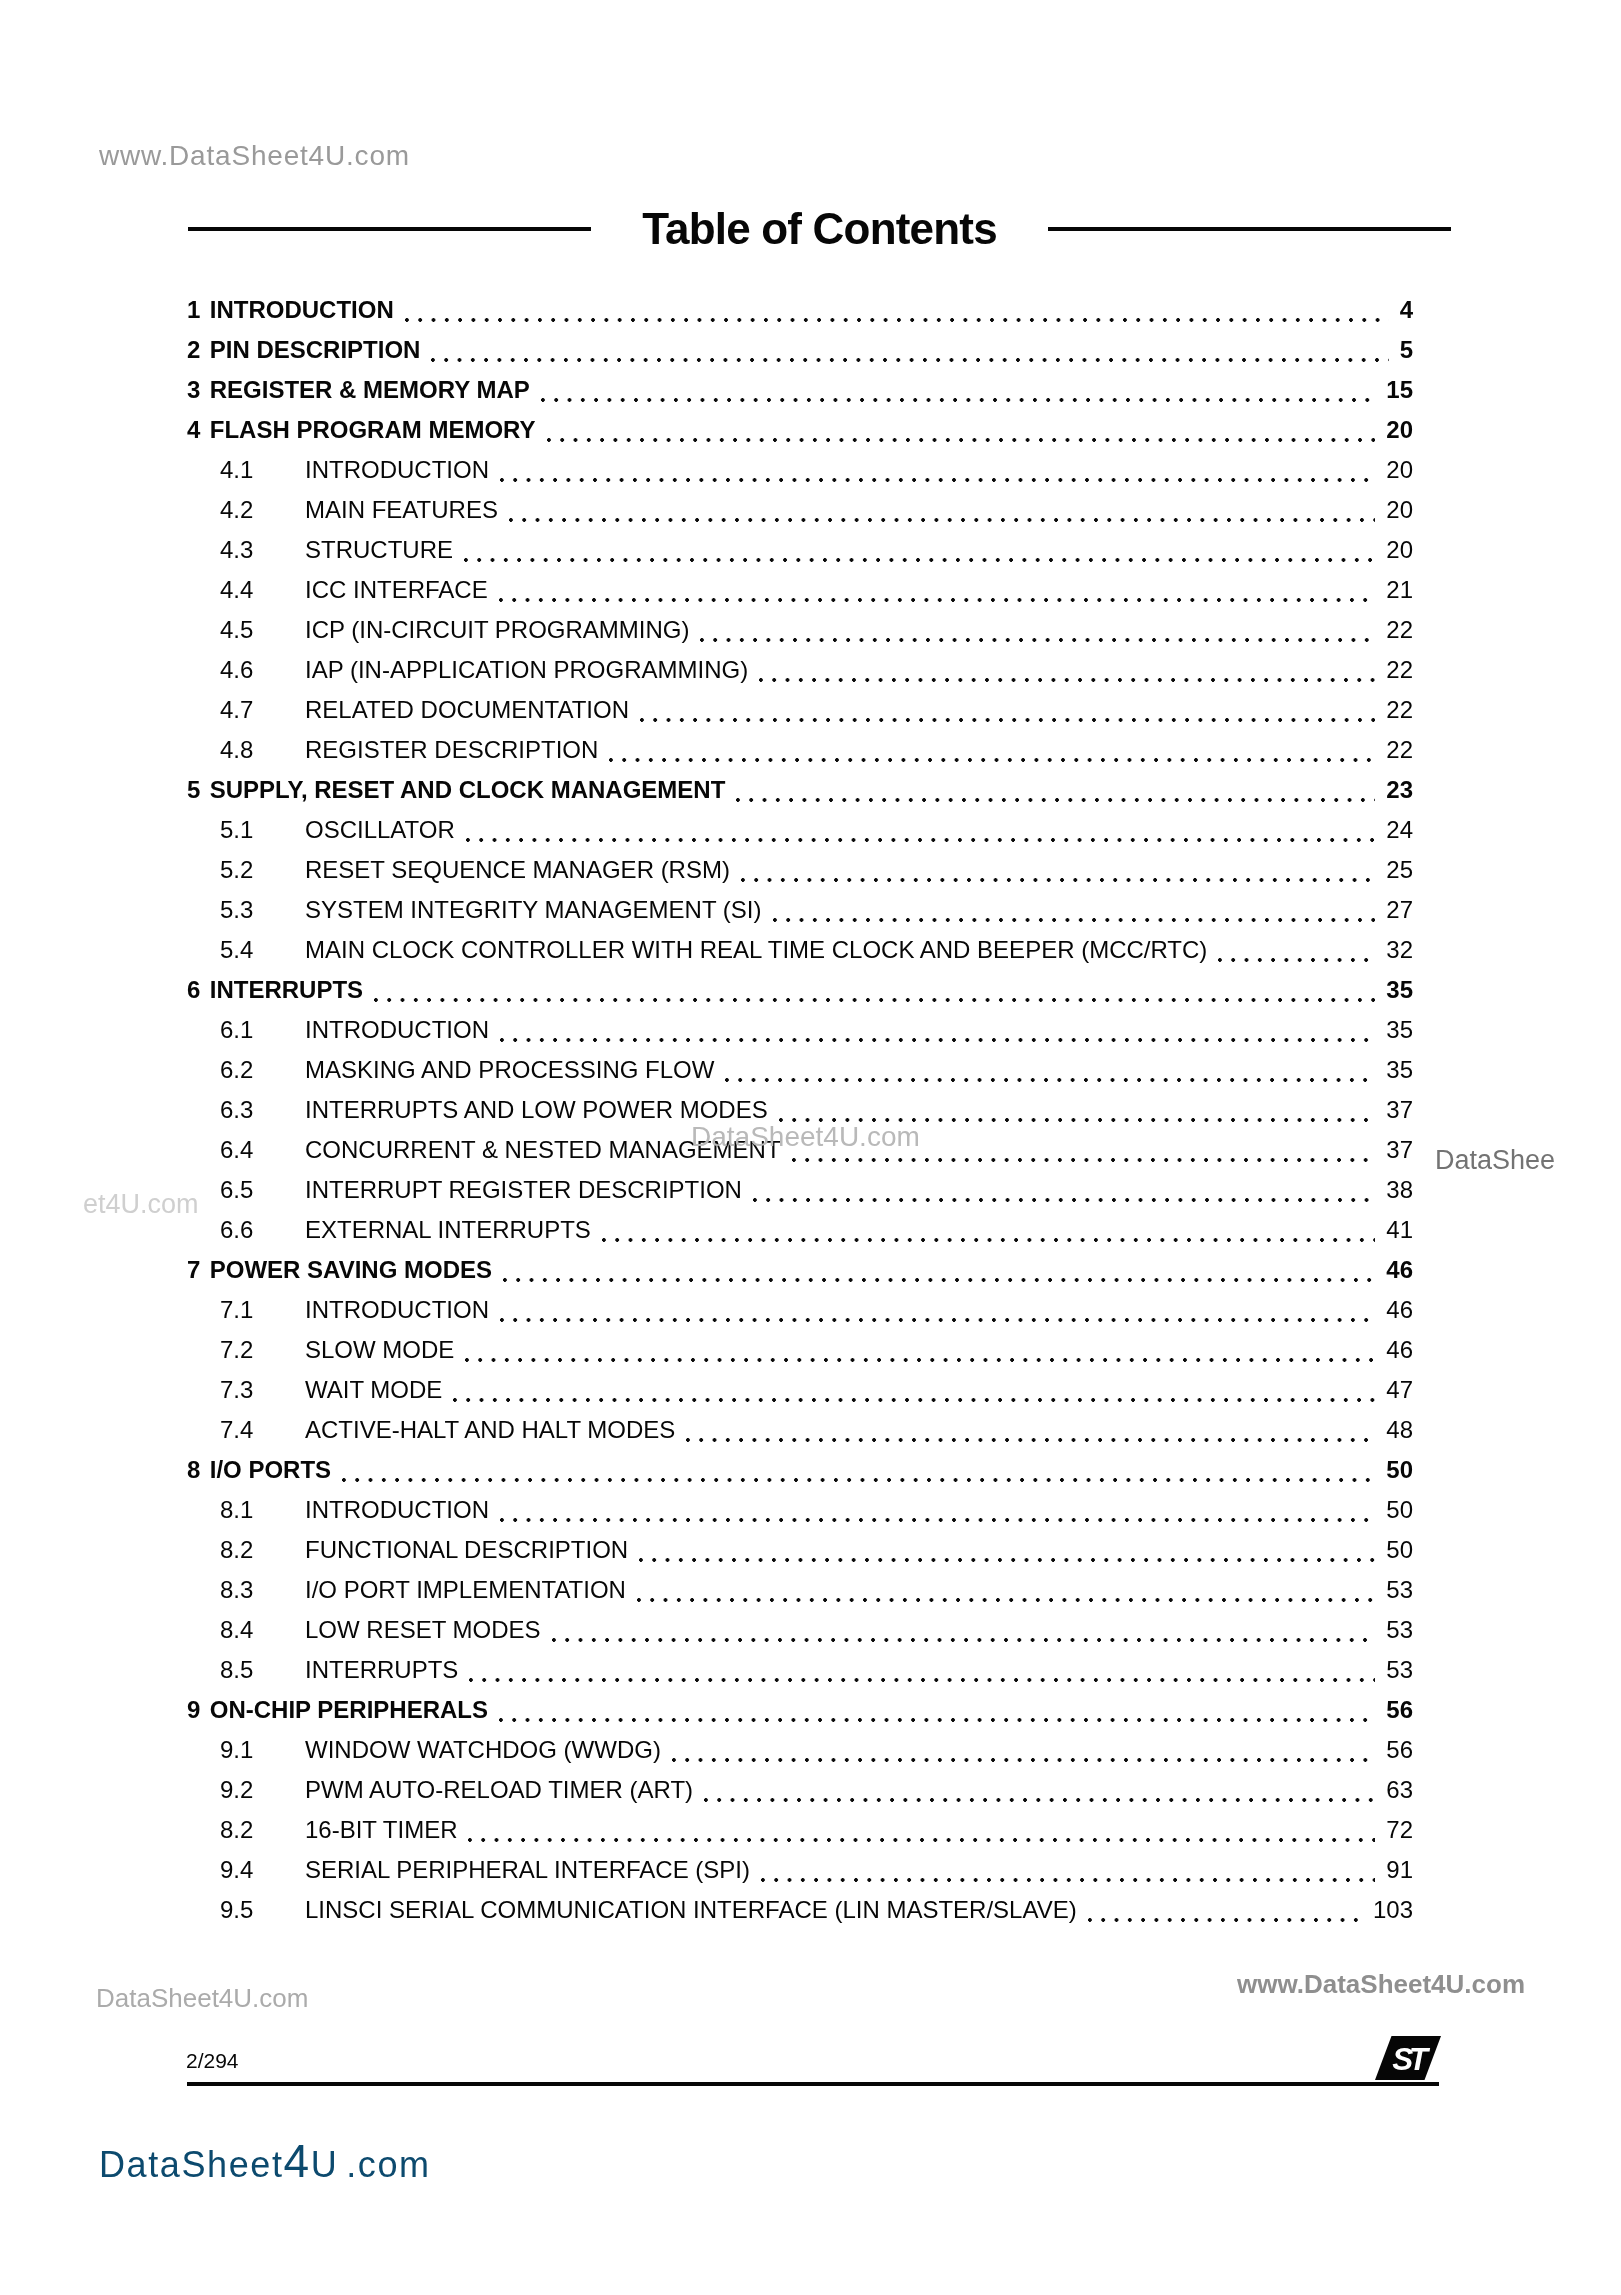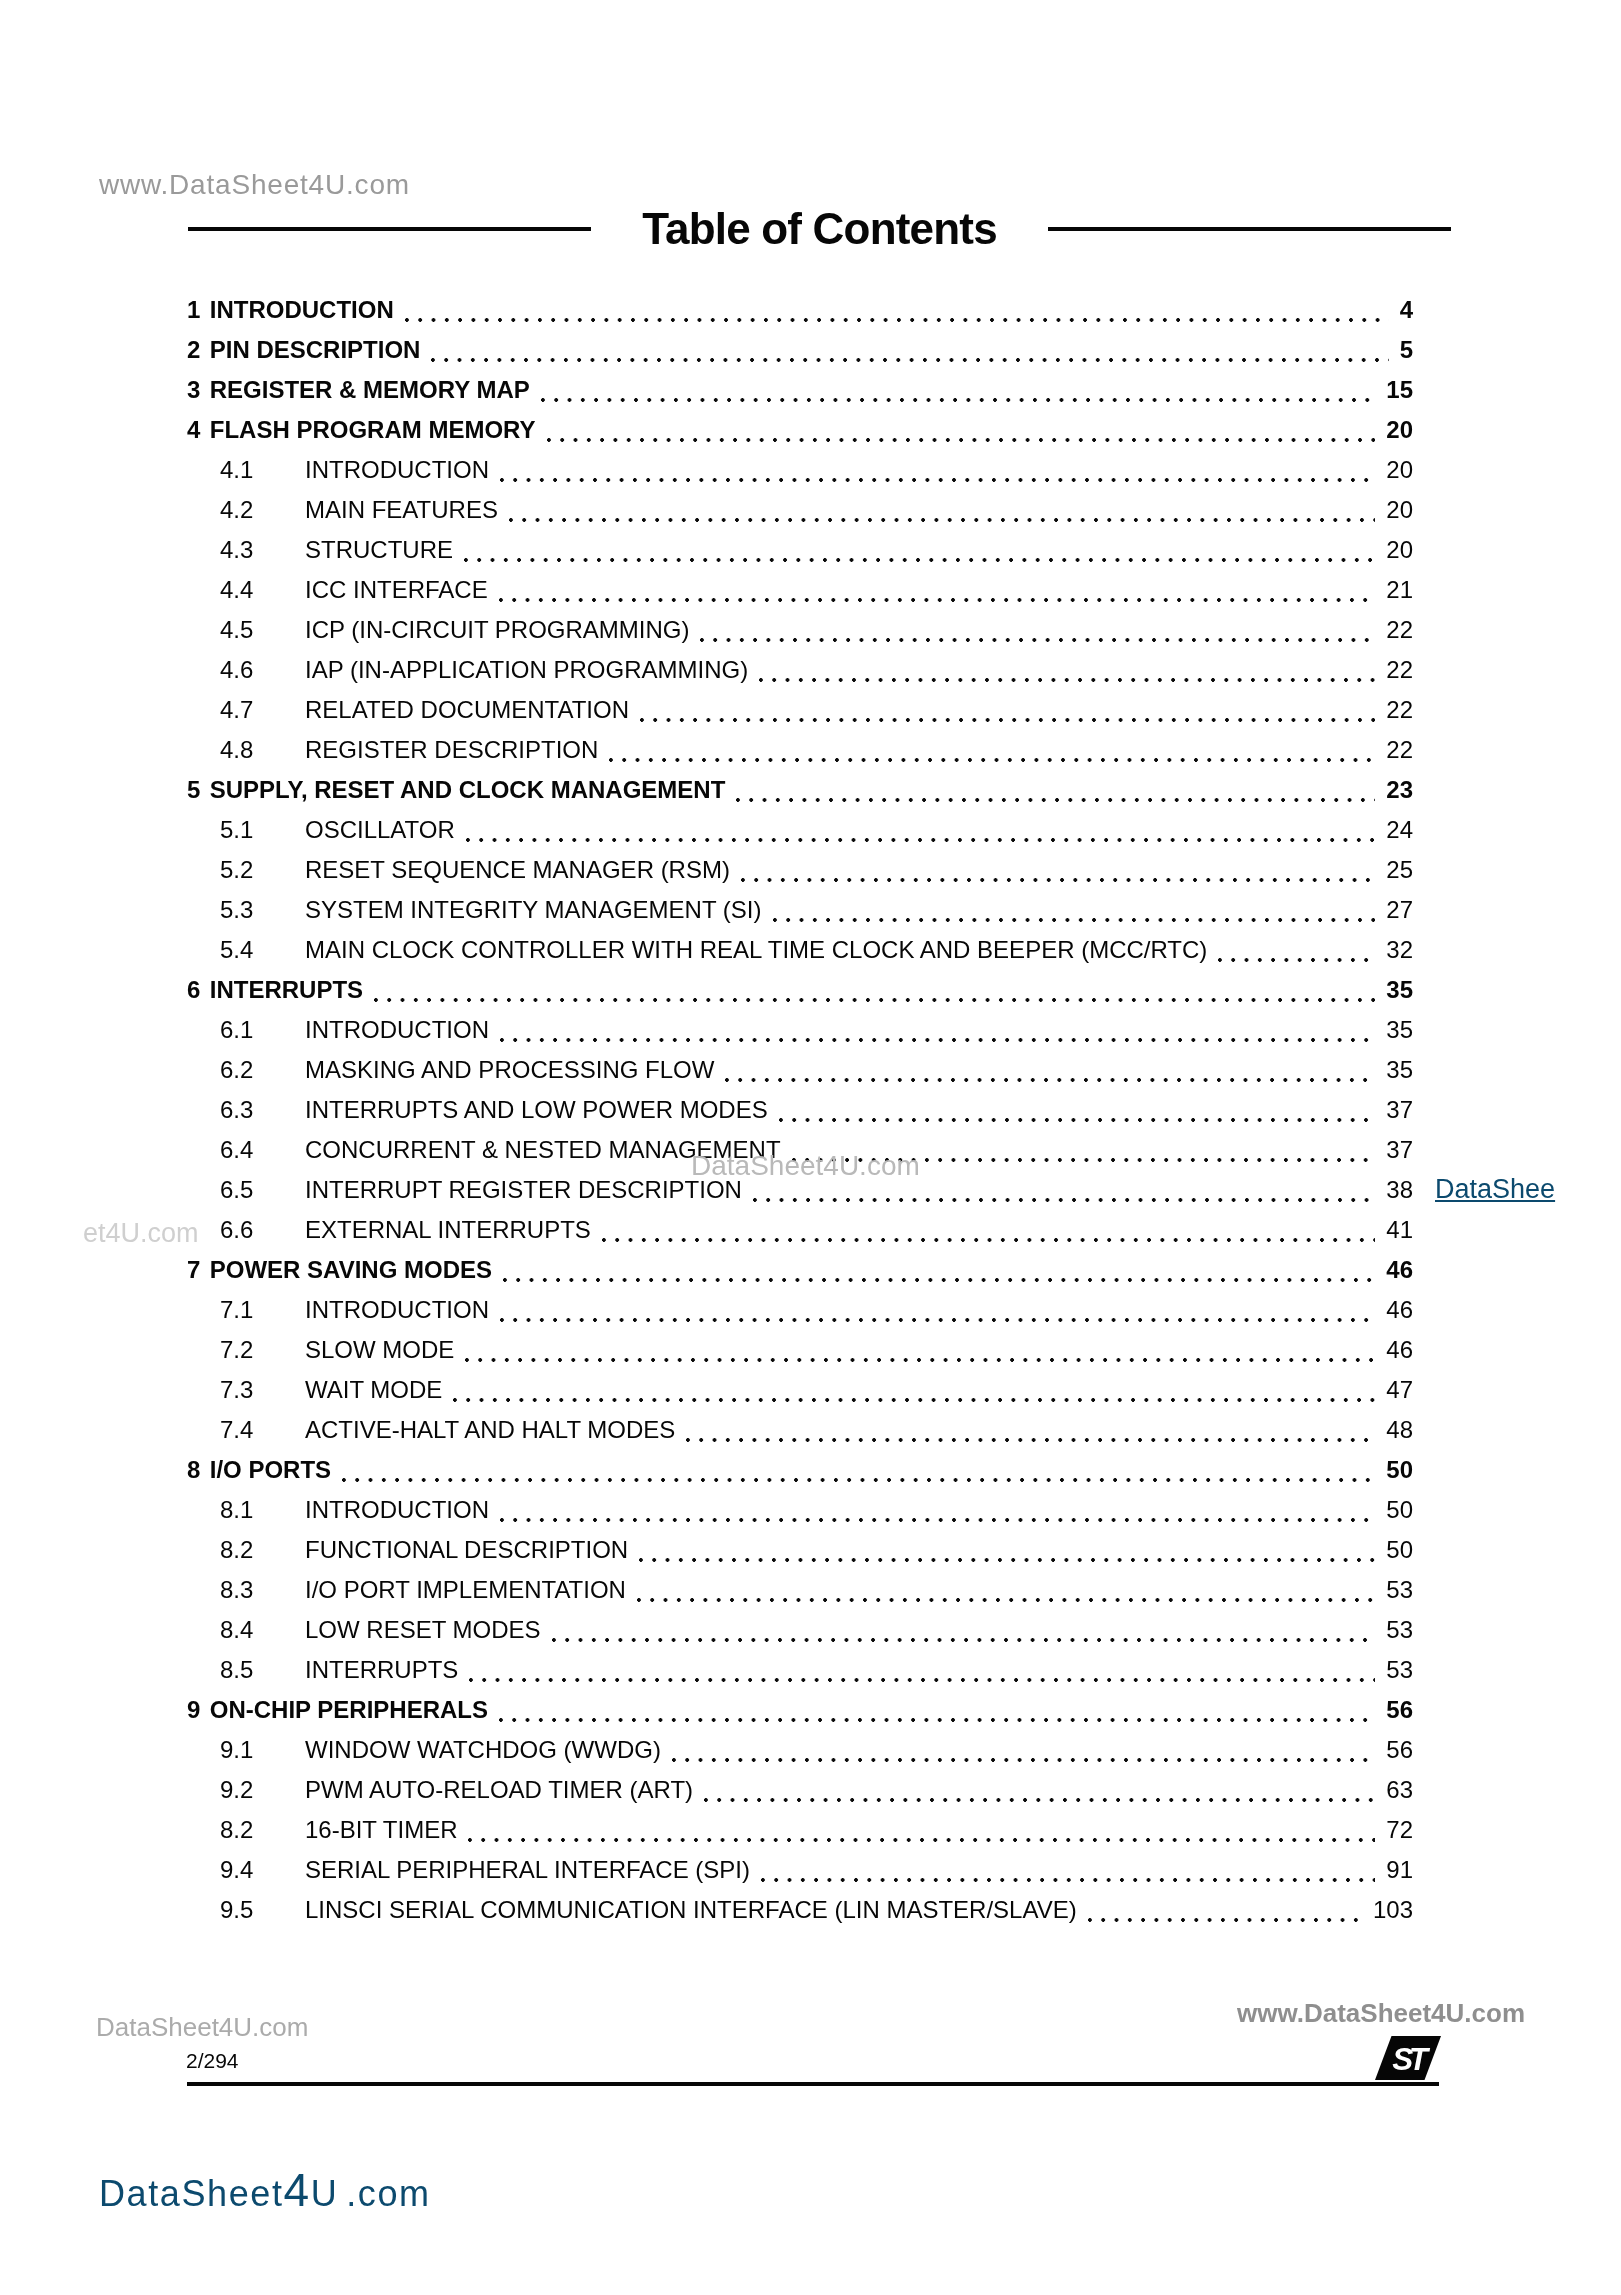--- a/index.html
+++ b/index.html
@@ -4,25 +4,25 @@
 <style>
   html,body{margin:0;padding:0;background:#888;}
   .page{
     position:relative;
     width:1622px;height:2295px;
     background:#ffffff;
     overflow:hidden;
     font-family:"Liberation Sans", sans-serif;
     color:#070707;
   }
-  .wm{position:absolute;white-space:nowrap;margin-top:29px;}
+  .wm{position:absolute;white-space:nowrap;}
   .wm-top{left:99px;top:140px;font-size:28px;color:#9a9a9a;letter-spacing:0.8px;}
   .wm-mid-left{left:83px;top:1189px;font-size:27px;color:#cfcfcf;}
   .wm-mid-center{left:691px;top:1121px;font-size:28px;color:#b9b9b9;}
-  .wm-mid-right{left:1435px;top:1145px;font-size:27px;color:#0c4a6e;text-decoration:underline;}
+  .wm-mid-right{left:1435px;top:1145px;font-size:27px;color:#737373;}
   .wm-foot-left{left:96px;top:1983px;font-size:26px;color:#ababab;}
   .wm-foot-right{left:1237px;top:1969px;font-size:26px;font-weight:700;color:#8f8f8f;}
   .wm-bottom{left:99px;top:2134px;font-size:36px;color:#0c4a6e;letter-spacing:1.6px;}
   .wm-bottom .big4{font-size:46px;}
   .wm-bottom .dotcom{margin-left:7.9px;}
 
   .title-row{
     position:absolute;left:188px;top:203px;width:1263px;height:52px;
     display:flex;align-items:center;gap:51px;
   }

